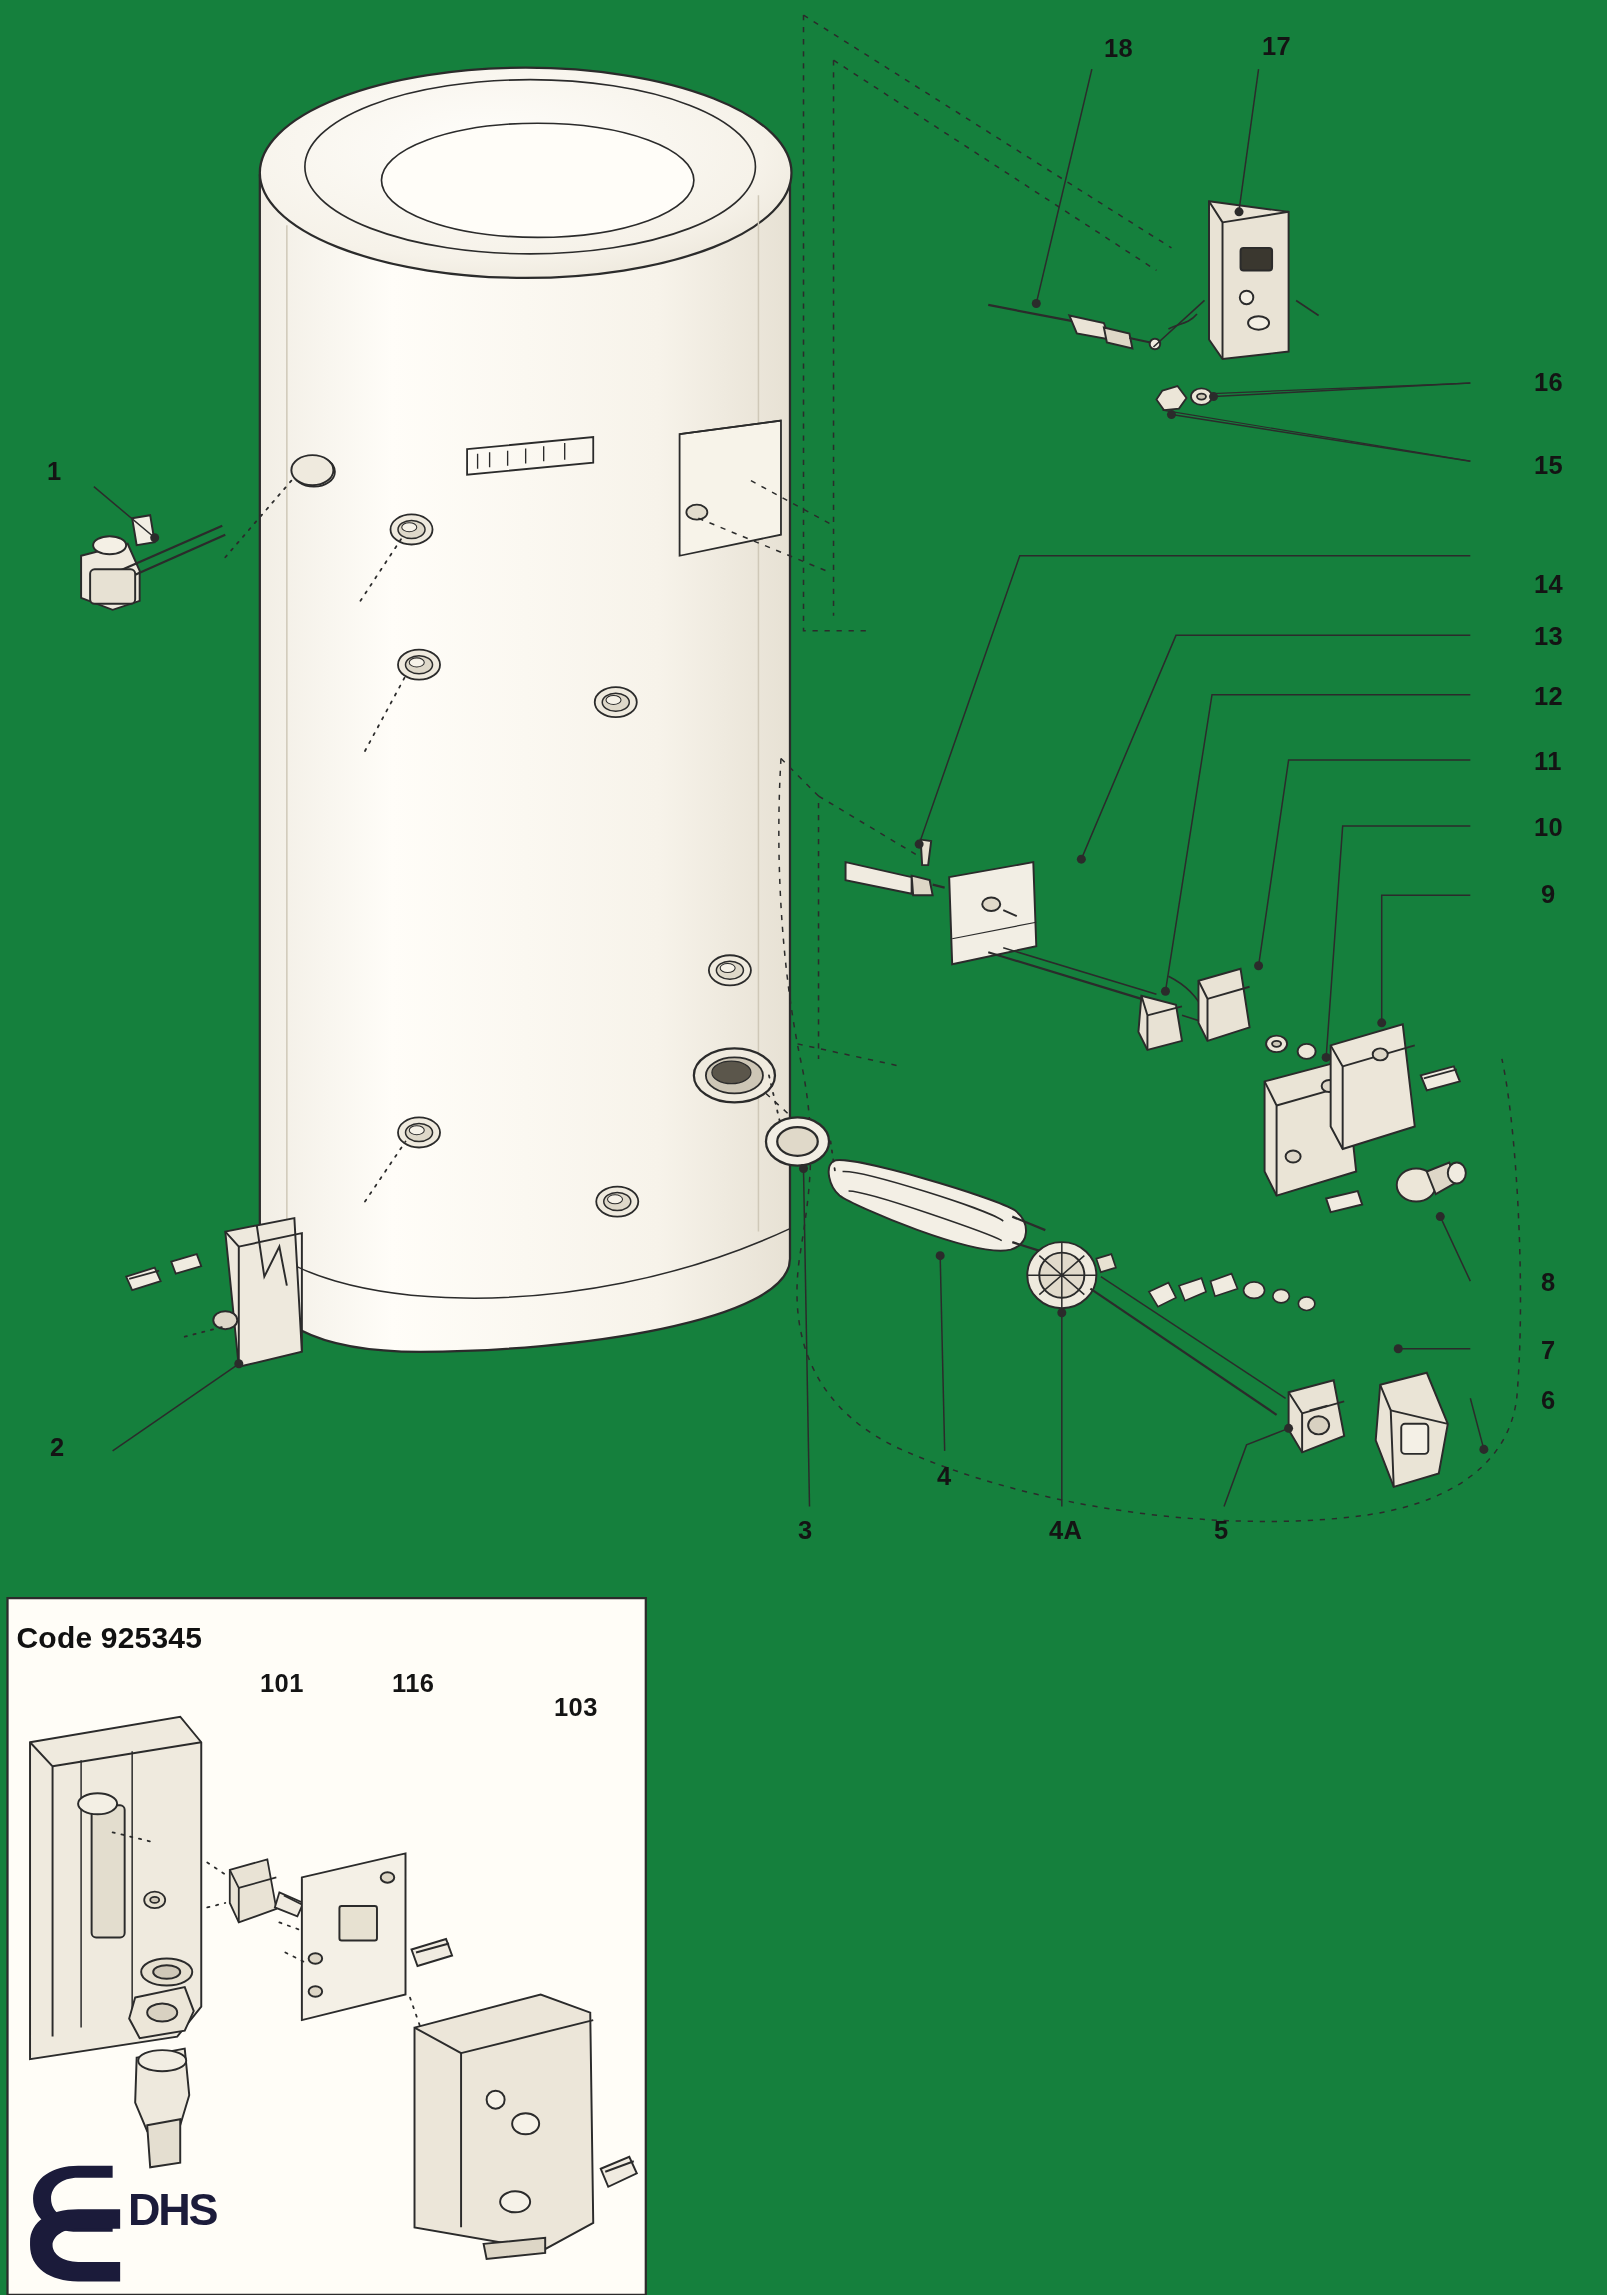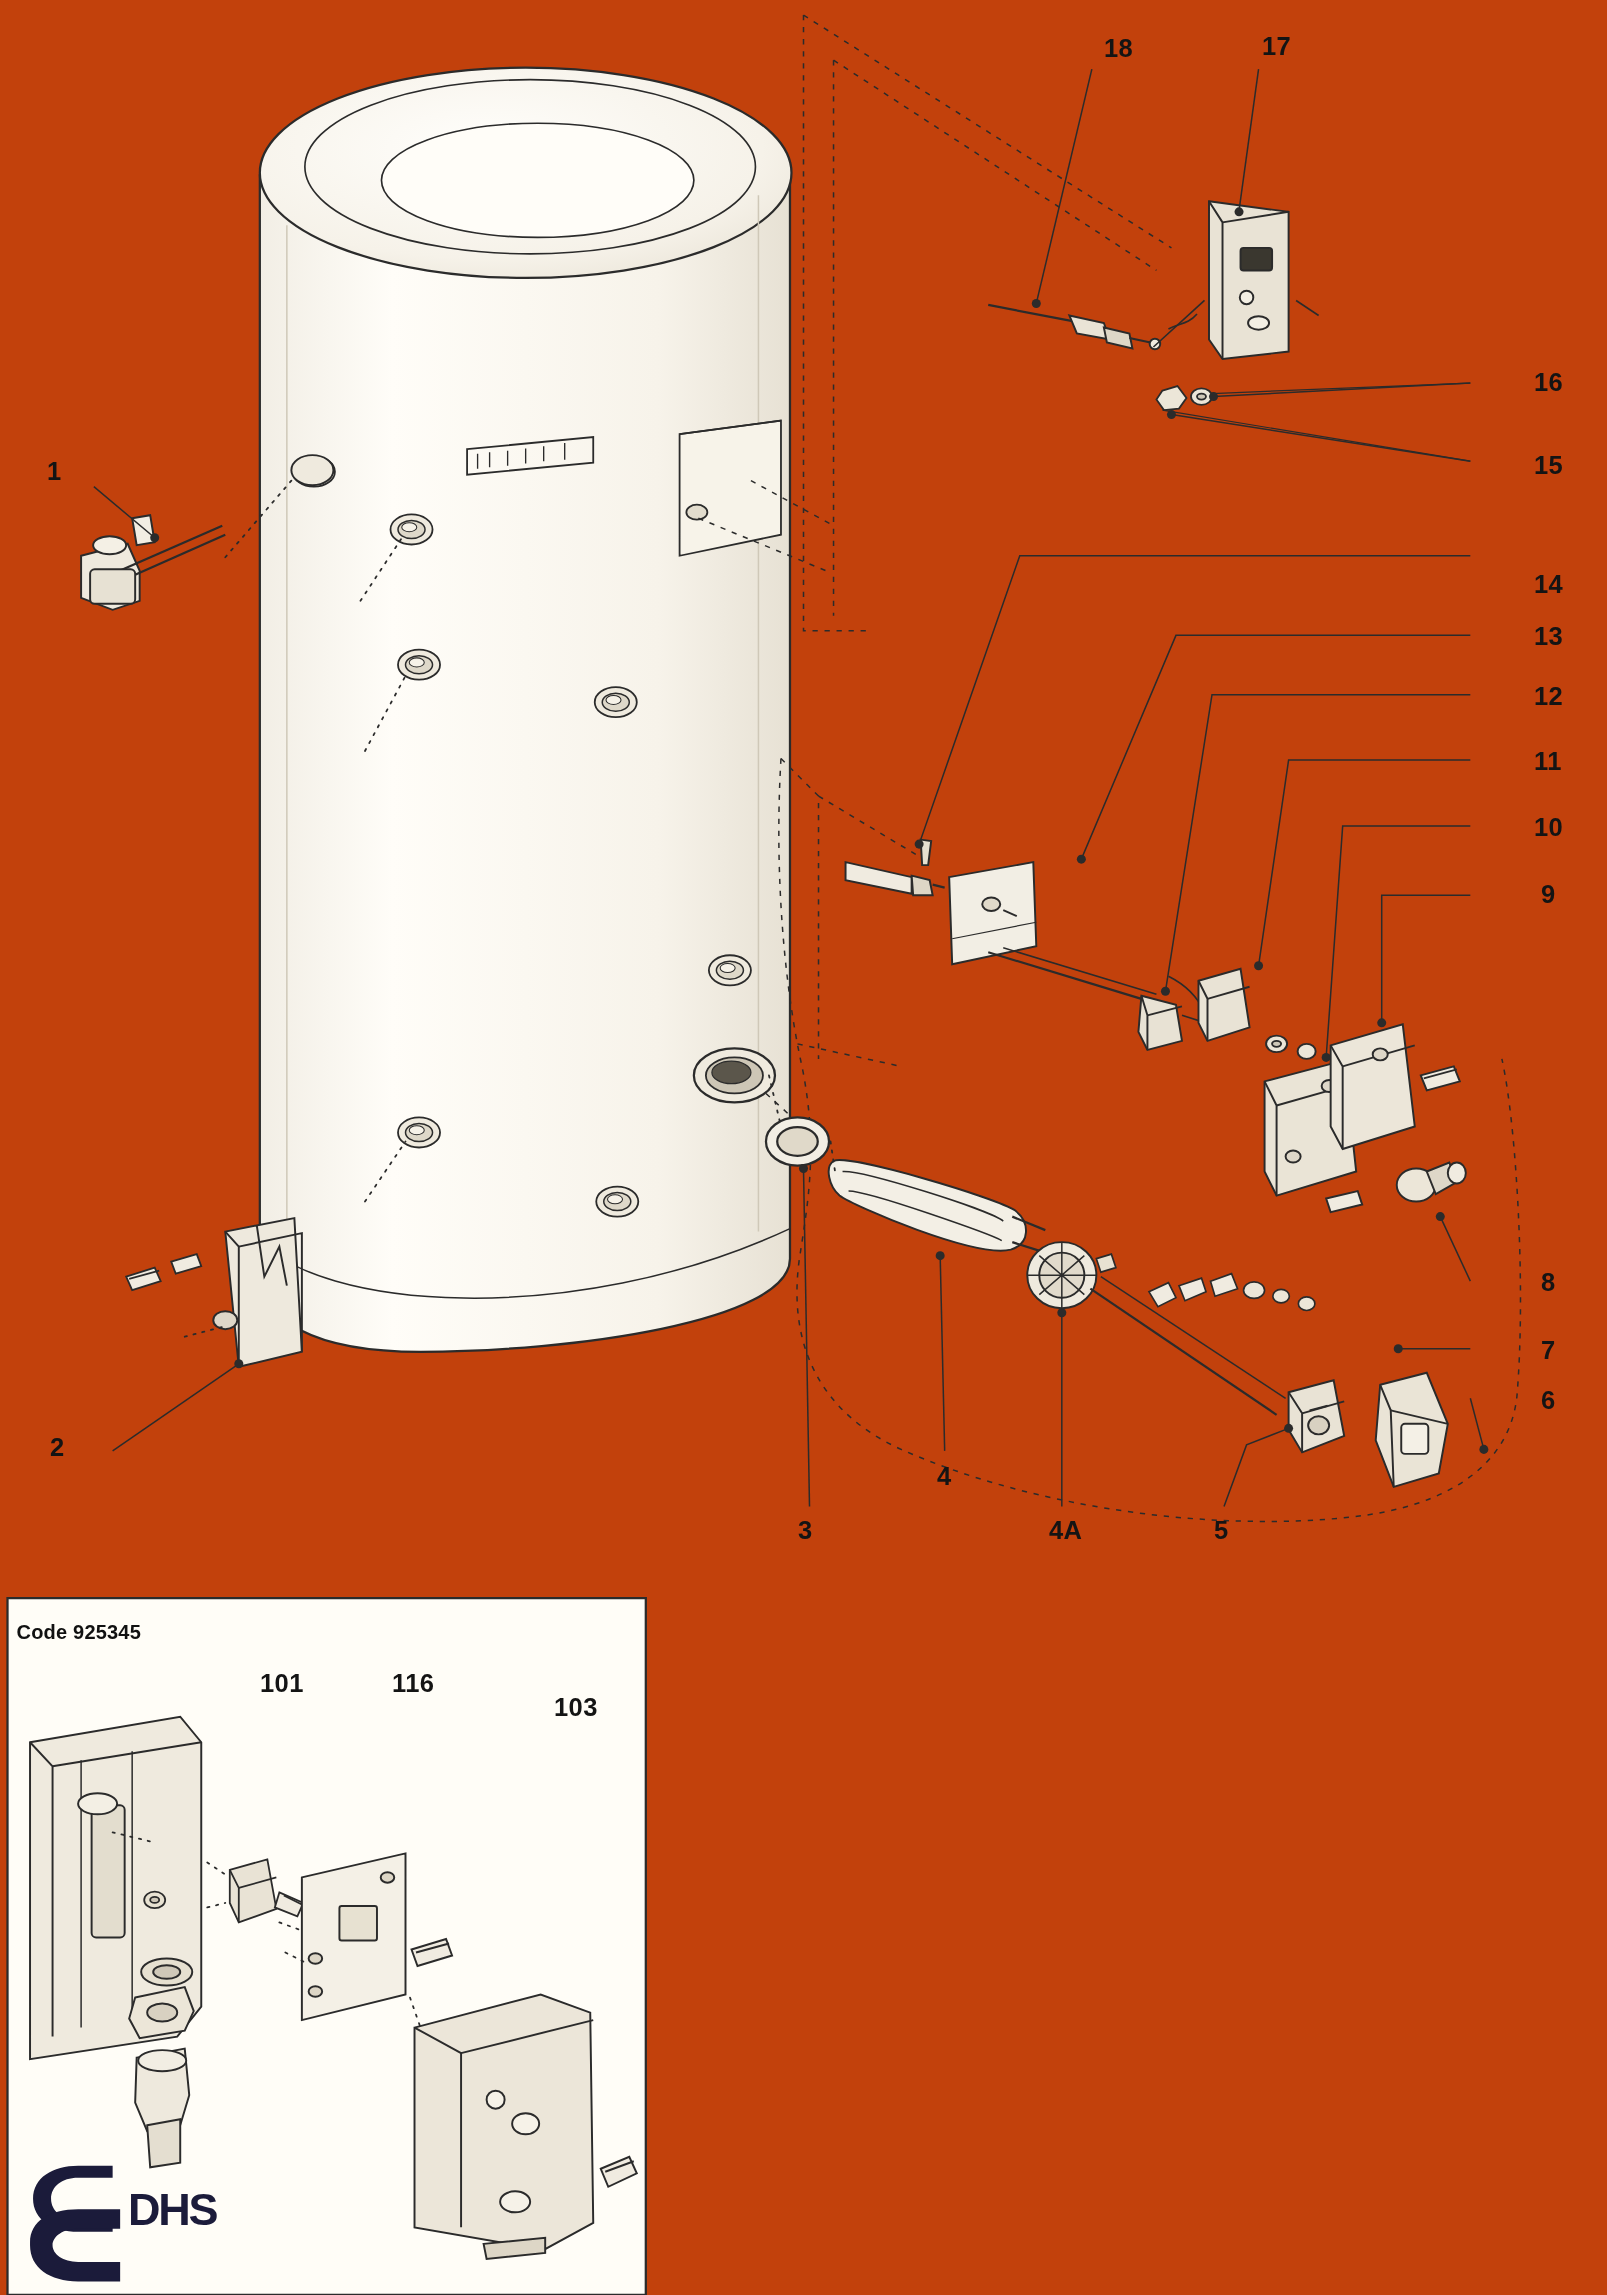--- a/index.html
+++ b/index.html
@@ -11,41 +11,41 @@
     width: 1607px;
     height: 2295px;
     position: relative;
     font-family: "Liberation Sans", sans-serif;
     color: #1a1a1a;
     overflow: hidden;
   }
   #sheet {
     position: absolute;
     inset: 0;
-    background: #c2410c;
+    background: #15803d;
   }
   svg.diagram {
     position: absolute;
     left: 0;
     top: 0;
     width: 1607px;
     height: 2295px;
   }
   .callout {
     position: absolute;
     font-family: "Liberation Sans", sans-serif;
     font-size: 25.5px;
     font-weight: 700;
     color: #141414;
     letter-spacing: 0.4px;
     white-space: nowrap;
   }
   .panel-title {
     position: absolute;
-    font-size: 20px;
+    font-size: 30px;
     font-weight: 700;
     color: #111;
     letter-spacing: 0.2px;
     white-space: nowrap;
   }
   .logo-text {
     position: absolute;
     font-family: "Liberation Sans", sans-serif;
     font-size: 45px;
     font-weight: 700;

